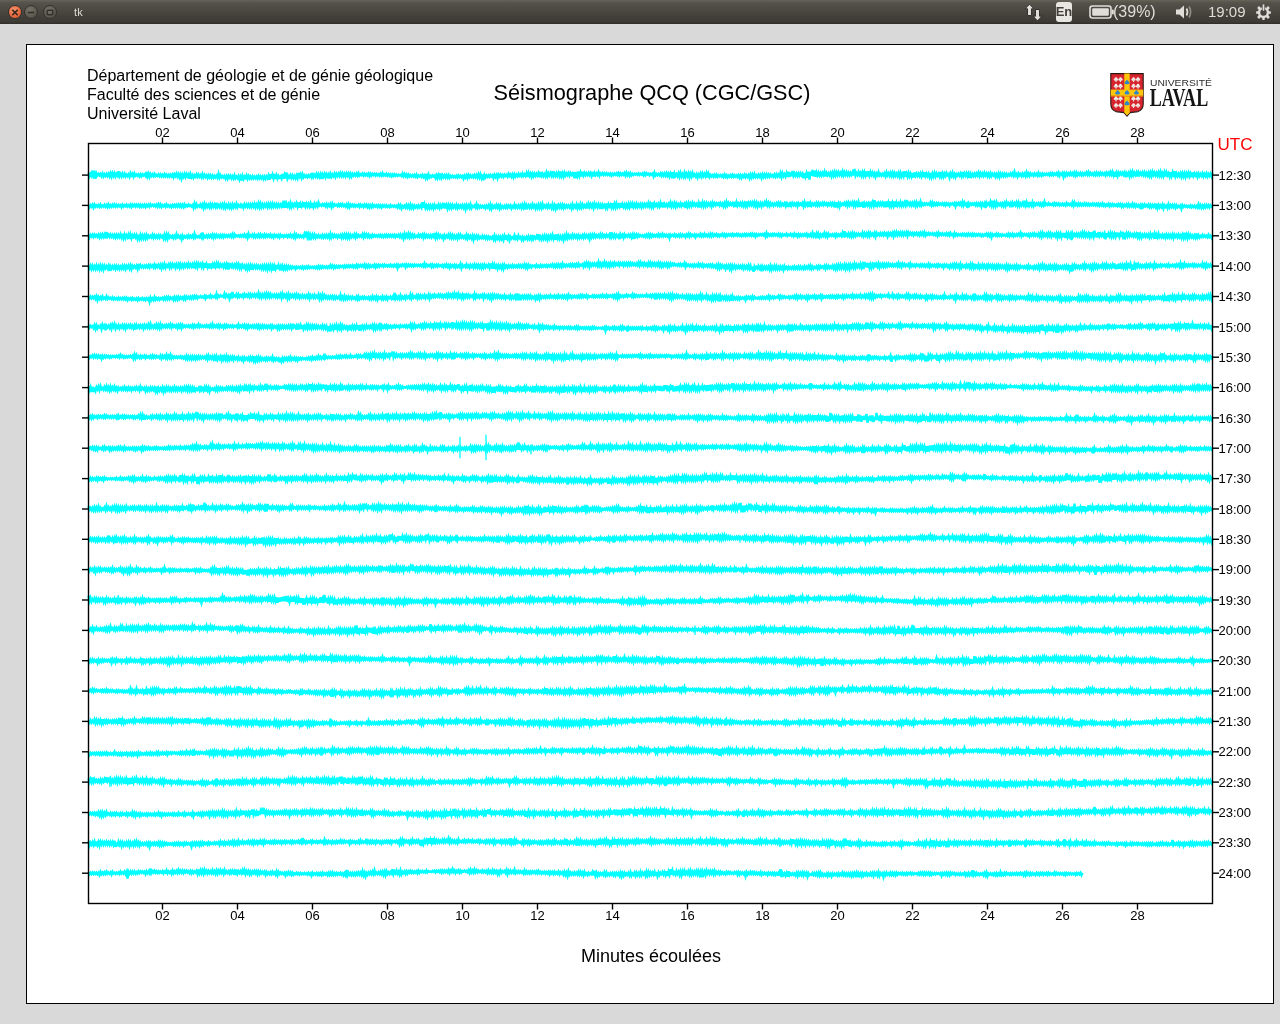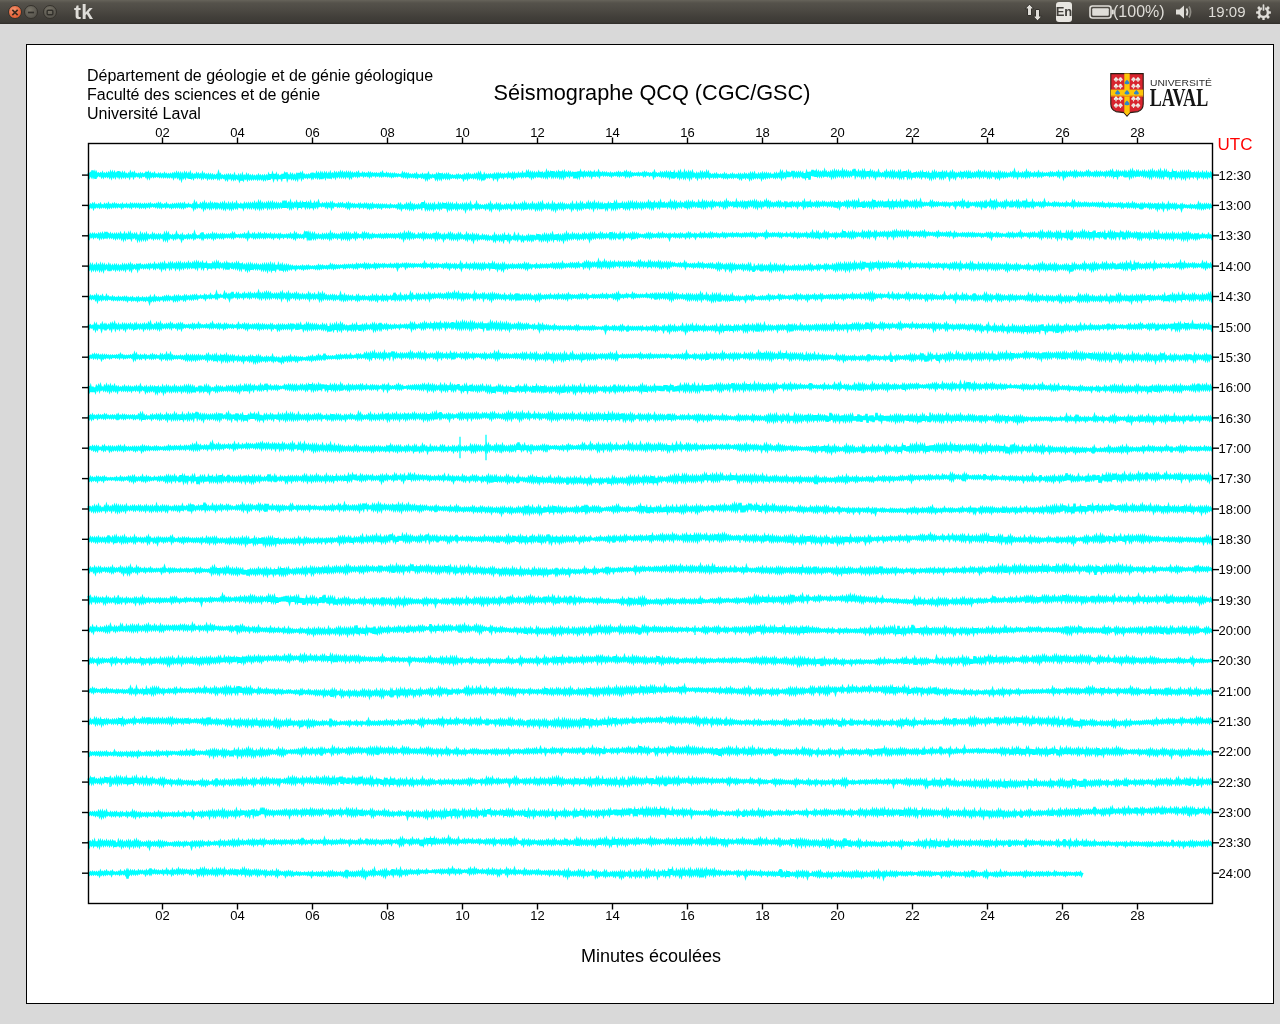--- a/index.html
+++ b/index.html
@@ -3,21 +3,21 @@
 * {margin:0;padding:0;box-sizing:border-box}
 html,body {width:1280px;height:1024px;overflow:hidden;background:#d9d9d9;font-family:"Liberation Sans",sans-serif}
 .panel {position:absolute;left:0;top:0;width:1280px;height:24px;
  background:linear-gradient(to bottom,#66635a 0%,#55524b 12%,#4b4842 45%,#423f3a 70%,#3c3a35 92%,#2e2c28 100%);
  display:flex;align-items:center}
 .btn {width:14px;height:14px;border-radius:50%;display:flex;align-items:center;justify-content:center;border:1px solid #35322c}
 .btn.close {background:radial-gradient(circle at 40% 35%,#f59774,#e86a40 55%,#d94f22);margin-left:8px}
 .btn.b2 {margin-left:2px}
 .btn.b3 {margin-left:5px}
 .btn.win {background:radial-gradient(circle at 40% 35%,#787468,#5d5a52 60%,#4e4b44)}
-.tktitle {color:#dfddd8;font-size:21px;margin-left:17px;font-weight:bold;letter-spacing:0.2px}
+.tktitle {color:#dfddd8;font-size:11px;margin-left:17px;font-weight:normal;letter-spacing:0.2px}
 .spacer {flex:1}
 
 .tray {position:absolute;left:1020px;top:0;width:260px;height:24px}
 .tray > * {position:absolute}
 .tray .en {background:#e8e6e1;color:#413f3a;font-size:13px;font-weight:bold;border-radius:3px;width:16px;height:20px;display:flex;align-items:center;justify-content:center}
 .ttxt {color:#dfddd8;font-size:15px}
 .window {position:absolute;left:26px;top:44px;width:1248px;height:960px;background:#fff;border:1.5px solid #000}
 </style></head>
 <body>
 
@@ -45,21 +45,21 @@
           <path d="M5.5 1.2 L10 5.8 H7.5 V12.5 H3.5 V5.8 H1 Z"></path>
           <path d="M13.5 17.8 L9 13.2 H11.5 V6.5 H15.5 V13.2 H18 Z"></path>
         </g>
       </svg>
   <div class="en" style="left:36px;top:1.5px">En</div>
   <svg style="left:69px;top:5px" width="26" height="14" viewBox="0 0 26 14">
         <rect x="1" y="1" width="21" height="12" rx="2.5" fill="none" stroke="#dfddd8" stroke-width="1.6"></rect>
         <rect x="3.2" y="3.2" width="16.6" height="7.6" rx="1" fill="#dfddd8"></rect>
         <rect x="22.8" y="4.5" width="2" height="5" rx="1" fill="#dfddd8"></rect>
       </svg>
-  <div class="ttxt" style="left:93px;top:3px;font-size:16px">(100%)</div>
+  <div class="ttxt" style="left:93px;top:3px;font-size:16px">(39%)</div>
   <svg style="left:154px;top:4px" width="20" height="16" viewBox="0 0 20 16">
         <path d="M2 5.5 H5.5 L10 1.5 V14.5 L5.5 10.5 H2 Z" fill="#dfddd8"></path>
         <path d="M12.5 4.5 Q14.5 8 12.5 11.5" stroke="#dfddd8" stroke-width="1.7" fill="none"></path>
         <path d="M15 2.5 Q18.2 8 15 13.5" stroke="#8f8d86" stroke-width="1.7" fill="none"></path>
       </svg>
   <div class="ttxt" style="left:188px;top:3px;font-size:15px">19:09</div>
   <svg style="left:235px;top:3.5px" width="17" height="17" viewBox="0 0 17 17">
         <g fill="#dfddd8">
           <g>
             <rect x="7.3" y="1.1" width="2.4" height="3" rx="0.5"></rect>

